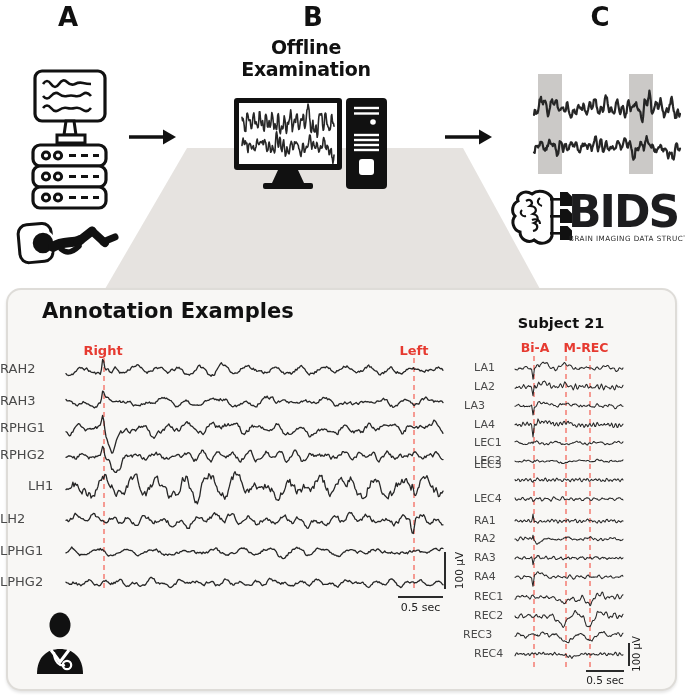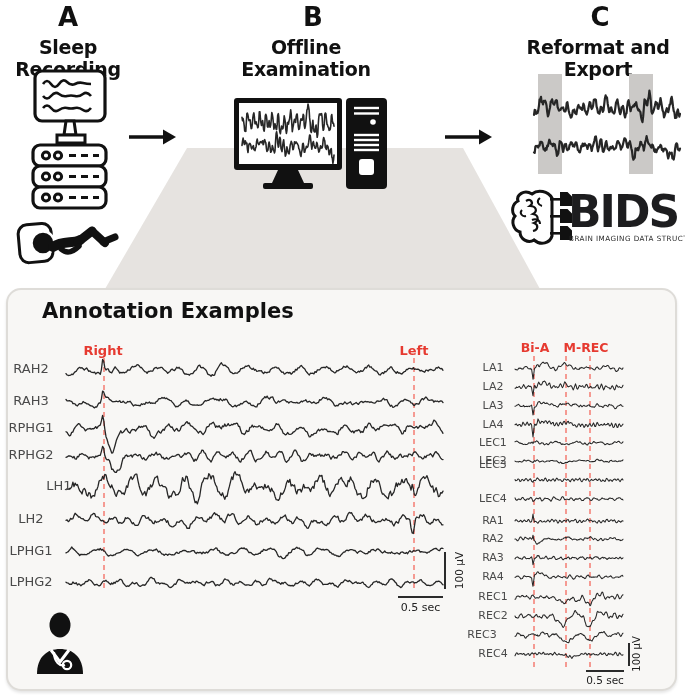--- a/index.html
+++ b/index.html
@@ -9,44 +9,42 @@
   .letter{font-size:26px;font-weight:bold;color:#111;text-align:center;}
   .step-title{font-size:19px;font-weight:bold;color:#111;text-align:center;letter-spacing:-0.3px;}
   .trapezoid{left:105px;top:148px;width:435px;height:141px;background:var(--projection-gray);
              clip-path:polygon(82px 0,358px 0,435px 141px,0 141px);}
   .panel{left:6px;top:288px;width:671px;height:403px;background:var(--panel-bg);
          border:2px solid var(--panel-border);border-radius:15px;box-sizing:border-box;
          box-shadow:0 2px 3px rgba(0,0,0,.10);}
   .panel-title{font-size:21px;font-weight:bold;color:#111;}
   .subject-title{font-weight:bold;color:#111;text-align:center;}
   .ann-label{font-weight:bold;text-align:center;color:var(--annotation-red);}
-  .ch-label{color:#4a4a4a;text-align:center;position:absolute;}
+  .ch-label{color:#4a4a4a;text-align:left;position:absolute;}
   .dash-line{position:absolute;width:2px;z-index:2;}
   .sbar{background:#2b2b2b;position:absolute;z-index:3;}
   .slabel{color:#222;text-align:center;position:absolute;z-index:3;}
   .tr{stroke:var(--trace);fill:none;stroke-linejoin:round;stroke-linecap:round;}
   .band{fill:var(--highlight-band);}
   svg.abs{overflow:visible;}
   .bids-word{font-weight:bold;color:#1d1d1f;font-size:44px;line-height:44px;letter-spacing:-2px;font-family:"DejaVu Sans",sans-serif;}
   .bids-sub{color:#2a2a2a;font-size:7.2px;letter-spacing:0.45px;white-space:nowrap;font-family:"DejaVu Sans",sans-serif;}
 </style>
 </head>
 <body>
 
 <div class="stage">
 
   <div class="abs trapezoid"></div>
 
   <div class="abs letter" style="left:53px;top:2px;width:30px;">A</div>
   <div class="abs letter" style="left:298px;top:2px;width:30px;">B</div>
   <div class="abs letter" style="left:585px;top:2px;width:30px;">C</div>
 
-  <div class="abs step-title" style="left:0px;top:36px;width:136px;">Sleep Recording</div>
   <div class="abs step-title" style="left:227px;top:36px;width:158px;">Offline Examination</div>
-  <div class="abs step-title" style="left:517px;top:36px;width:162px;">Reformat and Export</div>
 
   <svg class="abs" style="left:31px;top:69px;" width="78" height="142" viewBox="0 0 78 142">
     <rect x="4" y="2" width="70" height="50" rx="7" fill="#fff" stroke="#111" stroke-width="3.2"></rect>
     <path d="M12,15 q4,-6 8,0 t8,0 t8,-2 t8,2 t8,-1 t8,1" fill="none" stroke="#111" stroke-width="2.6"></path>
     <path d="M12,27 q4,5 8,0 t8,-2 t8,2 t8,0 t8,-2 t8,2" fill="none" stroke="#111" stroke-width="2.6"></path>
     <path d="M12,39 q4,-5 8,0 t8,2 t8,-2 t8,0 t8,2 t8,-2" fill="none" stroke="#111" stroke-width="2.6"></path>
     <path d="M35,52 h8 l2,14 h-12 z" fill="#fff" stroke="#111" stroke-width="3"></path>
     <rect x="26" y="66" width="28" height="8" fill="#fff" stroke="#111" stroke-width="3"></rect>
     <rect x="2" y="76" width="73" height="21" rx="7" fill="#fff" stroke="#111" stroke-width="3.2"></rect>
     <rect x="2" y="97" width="73" height="21" rx="7" fill="#fff" stroke="#111" stroke-width="3.2"></rect>
@@ -137,20 +135,21 @@
         <polygon points="17.5,35 22,35 22,39.5"></polygon>
       </g>
     </svg>
     <div class="abs bids-word" style="left:56px;top:4px;width:116px;">BIDS</div>
     <div class="abs bids-sub" style="left:57px;top:48px;width:114px;">BRAIN IMAGING DATA STRUCTURE</div>
   </div>
 
   <div class="abs panel"></div>
   <div class="abs panel-title" style="left:42px;top:299px;width:300px;">Annotation Examples</div>
 
+  <div class="abs subject-title" style="left:501px;top:315px;width:120px;font-size:14.5px;">Subject 21</div>
 
   <div class="abs ann-label" style="left:63px;top:343px;width:80px;font-size:13px;">Right</div>
   <div class="abs ann-label" style="left:374px;top:343px;width:80px;font-size:13px;">Left</div>
   <div class="abs ann-label" style="left:495px;top:340px;width:80px;font-size:12.5px;">Bi-A</div>
   <div class="abs ann-label" style="left:546px;top:340px;width:80px;font-size:12.5px;">M-REC</div>
 
   <div class="sbar" style="left:444px;top:552px;width:2.2px;height:37px;"></div>
   <div class="slabel" style="left:437px;top:564px;width:44px;height:13px;font-size:10.5px;transform:rotate(-90deg);">100 µV</div>
   <div class="sbar" style="left:398px;top:596px;width:45px;height:2.2px;"></div>
   <div class="slabel" style="left:393px;top:601px;width:55px;font-size:11px;">0.5 sec</div>
@@ -201,21 +200,21 @@
     <div class="ch-label" style="left: 0px; top: 420px; width: 62px; font-size: 13px; z-index: 3;">RPHG1</div>
     <div class="ch-label" style="left: 0px; top: 447px; width: 62px; font-size: 13px; z-index: 3;">RPHG2</div>
     <div class="ch-label" style="left: 0px; top: 478px; width: 62px; font-size: 13px; z-index: 3; margin-left: 28px;">LH1</div>
     <div class="ch-label" style="left: 0px; top: 511px; width: 62px; font-size: 13px; z-index: 3;">LH2</div>
     <div class="ch-label" style="left: 0px; top: 543px; width: 62px; font-size: 13px; z-index: 3;">LPHG1</div>
     <div class="ch-label" style="left: 0px; top: 574px; width: 62px; font-size: 13px; z-index: 3;">LPHG2</div>
     <div class="dash-line" style="left: 103px; top: 358px; height: 233px; background: repeating-linear-gradient(rgb(245, 154, 146) 0px, rgb(245, 154, 146) 5px, transparent 5px, transparent 9px);"></div>
     <div class="dash-line" style="left: 413px; top: 358px; height: 233px; background: repeating-linear-gradient(rgb(245, 154, 146) 0px, rgb(245, 154, 146) 5px, transparent 5px, transparent 9px);"></div>
     <div class="ch-label" style="left: 474px; top: 361px; width: 38px; font-size: 11px; z-index: 3;">LA1</div>
     <div class="ch-label" style="left: 474px; top: 380px; width: 38px; font-size: 11px; z-index: 3;">LA2</div>
-    <div class="ch-label" style="left: 474px; top: 399px; width: 38px; font-size: 11px; z-index: 3;">LA3</div>
+    <div class="ch-label" style="left: 464px; top: 399px; width: 38px; font-size: 11px; z-index: 3;">LA3</div>
     <div class="ch-label" style="left: 474px; top: 418px; width: 38px; font-size: 11px; z-index: 3;">LA4</div>
     <div class="ch-label" style="left: 474px; top: 436px; width: 38px; font-size: 11px; z-index: 3;">LEC1</div>
     <div class="ch-label" style="left: 474px; top: 454px; width: 38px; font-size: 11px; z-index: 3;">LEC2</div>
     <div class="ch-label" style="left: 474px; top: 458px; width: 38px; font-size: 11px; z-index: 3;">LEC3</div>
     <div class="ch-label" style="left: 474px; top: 492px; width: 38px; font-size: 11px; z-index: 3;">LEC4</div>
     <div class="ch-label" style="left: 474px; top: 514px; width: 38px; font-size: 11px; z-index: 3;">RA1</div>
     <div class="ch-label" style="left: 474px; top: 532px; width: 38px; font-size: 11px; z-index: 3;">RA2</div>
     <div class="ch-label" style="left: 474px; top: 551px; width: 38px; font-size: 11px; z-index: 3;">RA3</div>
     <div class="ch-label" style="left: 474px; top: 570px; width: 38px; font-size: 11px; z-index: 3;">RA4</div>
     <div class="ch-label" style="left: 474px; top: 590px; width: 38px; font-size: 11px; z-index: 3;">REC1</div>

